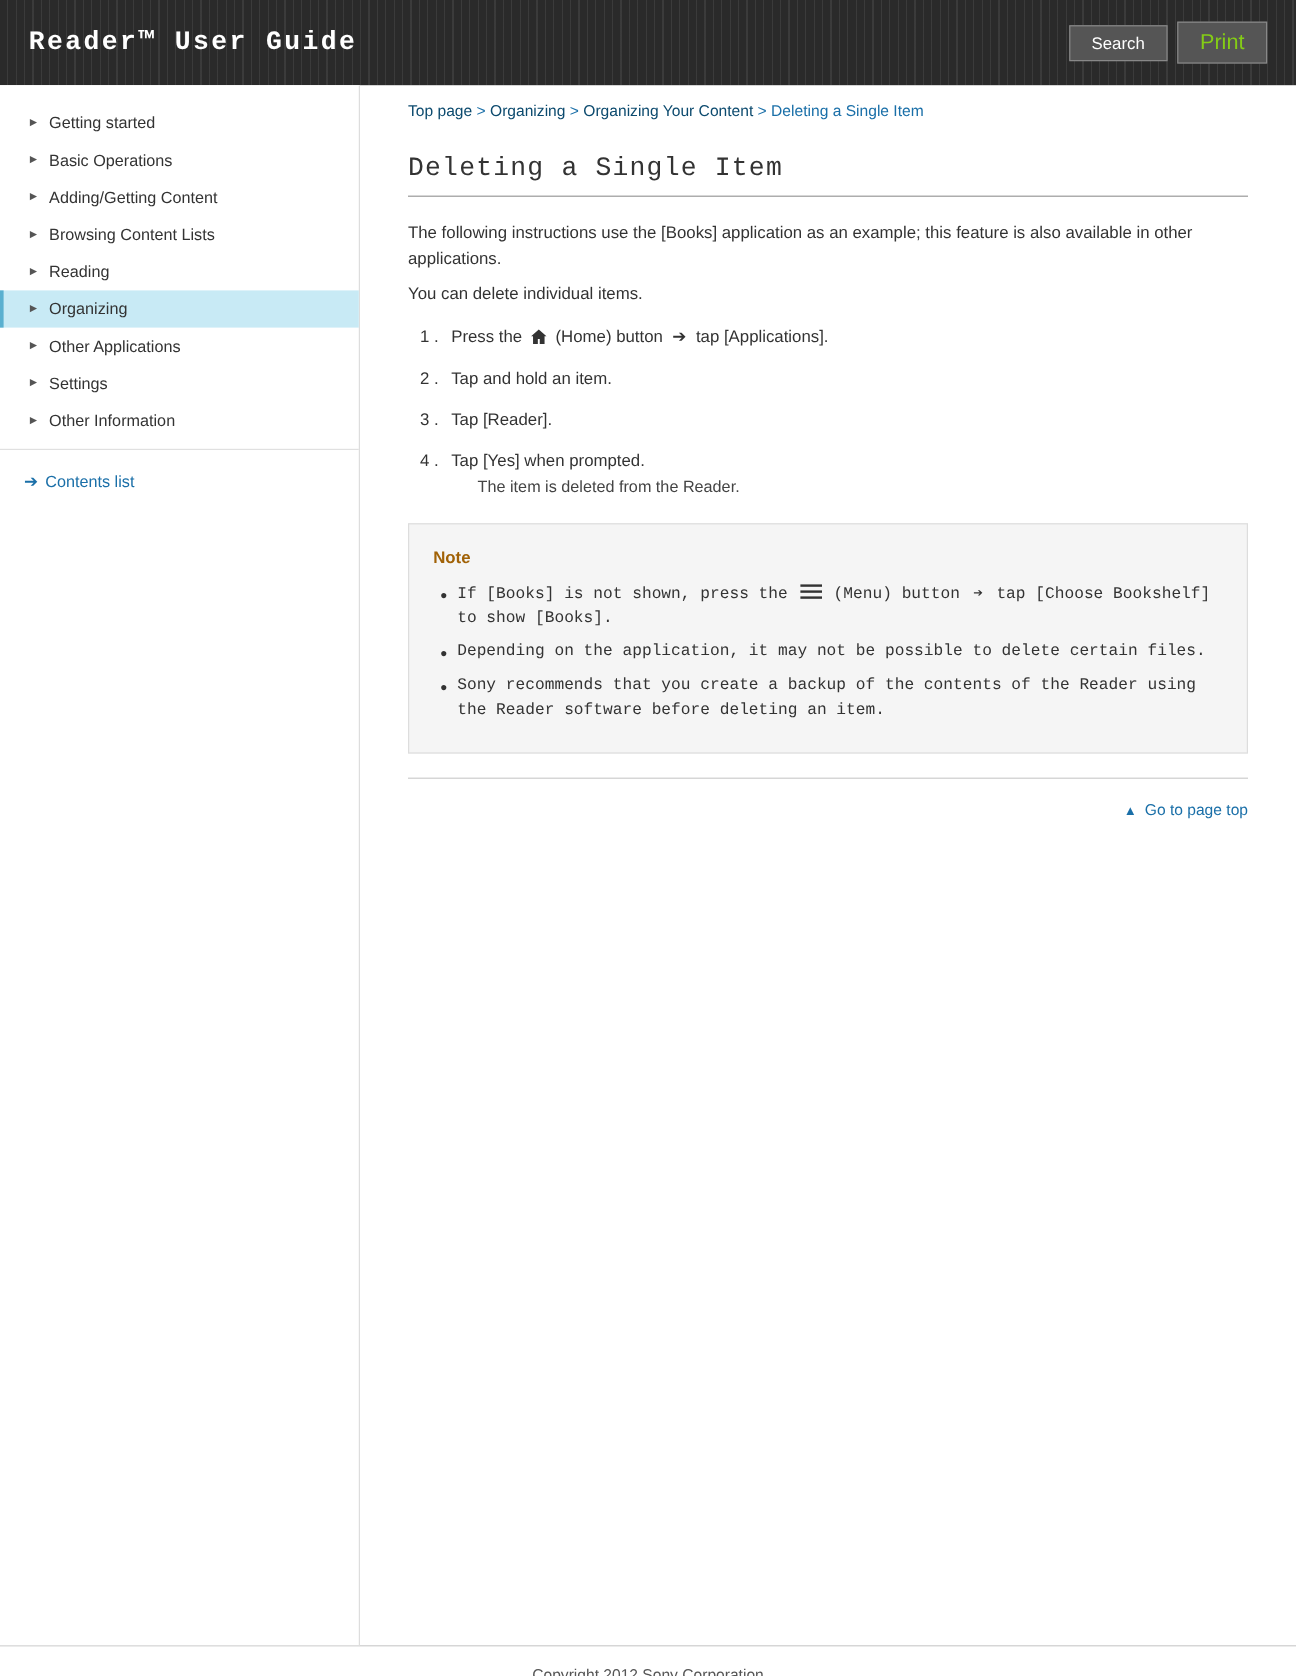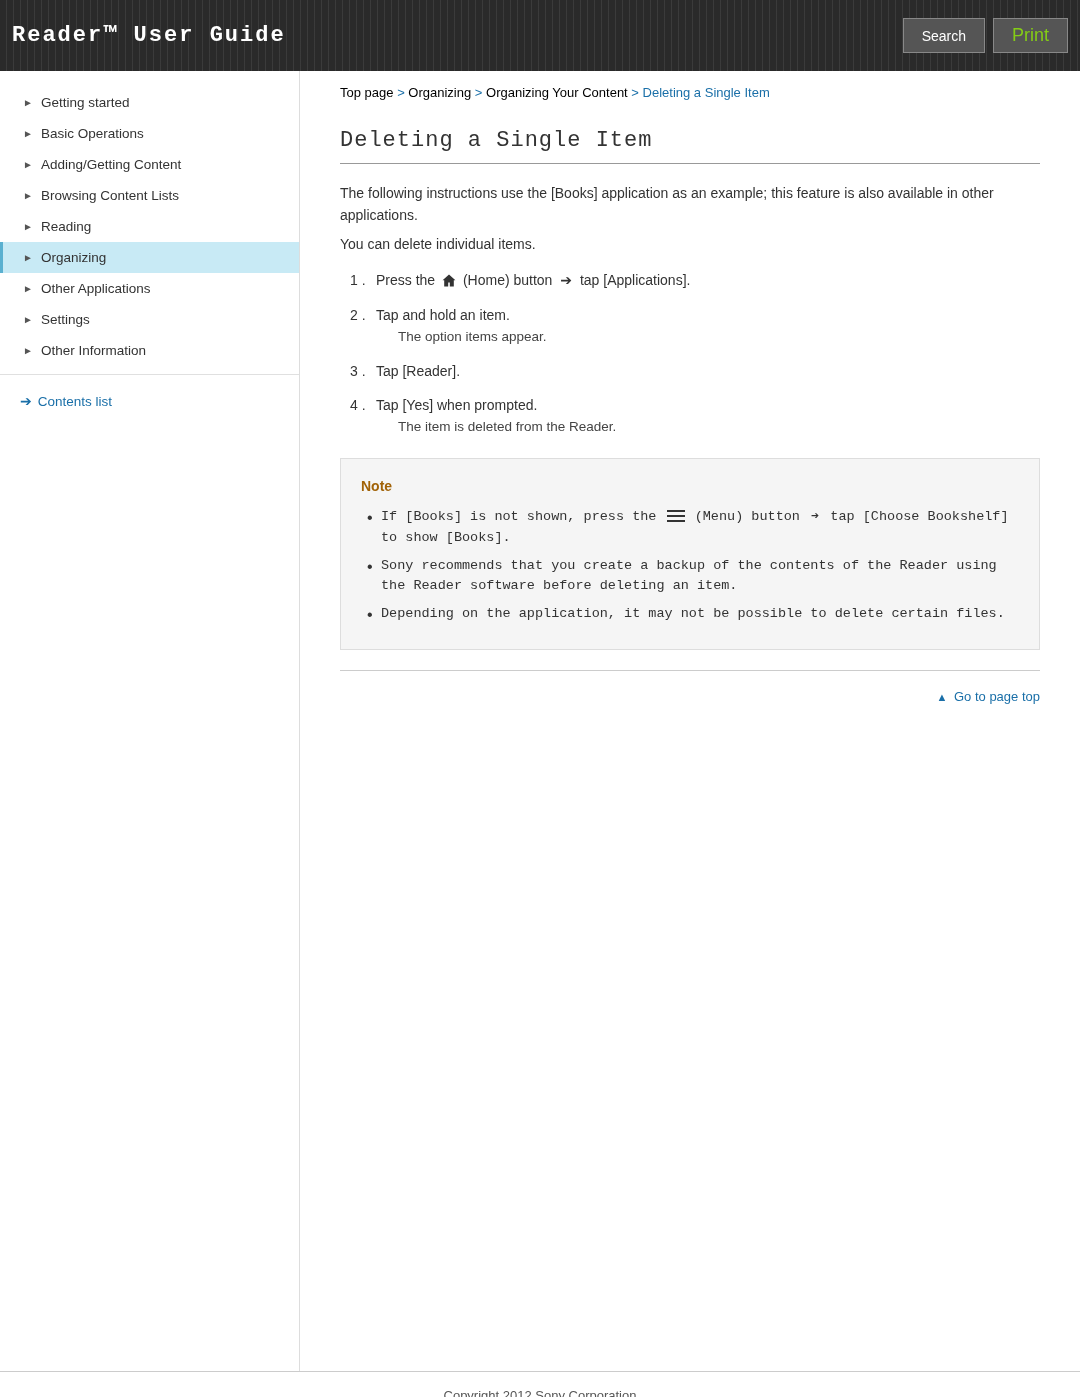--- a/index.html
+++ b/index.html
@@ -15,35 +15,36 @@
     
     .header {
       background: #2a2a2a;
       background-image: repeating-linear-gradient(
         90deg,
         transparent,
         transparent 6px,
         rgba(255,255,255,0.08) 6px,
         rgba(255,255,255,0.08) 7px
       );
-      padding: 18px 12px;
+      padding: 18px 24px;
       display: flex;
       align-items: center;
       justify-content: space-between;
     }
     .header-title {
       color: #fff;
       font-size: 22px;
       font-family: 'Courier New', monospace;
       letter-spacing: 2px;
       font-weight: bold;
     }
     .header-buttons {
       display: flex;
       gap: 8px;
+      align-items: center;
     }
     .header-btn {
       background: #555;
       color: #fff;
       border: 1px solid #888;
       padding: 6px 18px;
       font-size: 14px;
       cursor: pointer;
     }
     .header-btn-print {
@@ -113,21 +114,21 @@
       padding: 0 40px 40px 40px;
     }
 
     
     .breadcrumb {
       padding: 14px 0 10px 0;
       font-size: 13px;
       color: #1a6fa8;
     }
     .breadcrumb a {
-      color: #000000;
+      color: #0c4a6e;
       text-decoration: none;
     }
     .breadcrumb span {
       color: #1a6fa8;
     }
 
     
     .page-title {
       font-size: 22px;
       font-weight: normal;
@@ -346,21 +347,20 @@
             <span> (Home) button </span>
             <span style="margin:0 4px;">➔</span>
             <span> tap [Applications].</span>
           </div>
         </div>
 
         <div class="step">
           <span class="step-num">2 .</span>
           <div class="step-content">
             <span>Tap and hold an item.</span>
-            <div class="step-sub">The option items appear.</div>
           </div>
         </div>
 
         <div class="step">
           <span class="step-num">3 .</span>
           <div class="step-content">
             <span>Tap [Reader].</span>
           </div>
         </div>
 
@@ -380,24 +380,24 @@
             <span>If [Books] is not shown, press the </span>
             
             <span class="menu-icon">
               <span></span><span></span><span></span>
             </span>
             <span> (Menu) button </span>
             <span style="margin:0 3px;">➔</span>
             <span> tap [Choose Bookshelf] to show [Books].</span>
           </li>
           <li>
-            <span>Sony recommends that you create a backup of the contents of the Reader using the Reader software before deleting an item.</span>
+            <span>Depending on the application, it may not be possible to delete certain files.</span>
           </li>
           <li>
-            <span>Depending on the application, it may not be possible to delete certain files.</span>
+            <span>Sony recommends that you create a backup of the contents of the Reader using the Reader software before deleting an item.</span>
           </li>
         </ul>
       </div>
 
       <div class="go-to-top">
         <a>
           <span class="triangle-up">▲</span>
           <span>Go to page top</span>
         </a>
       </div>

